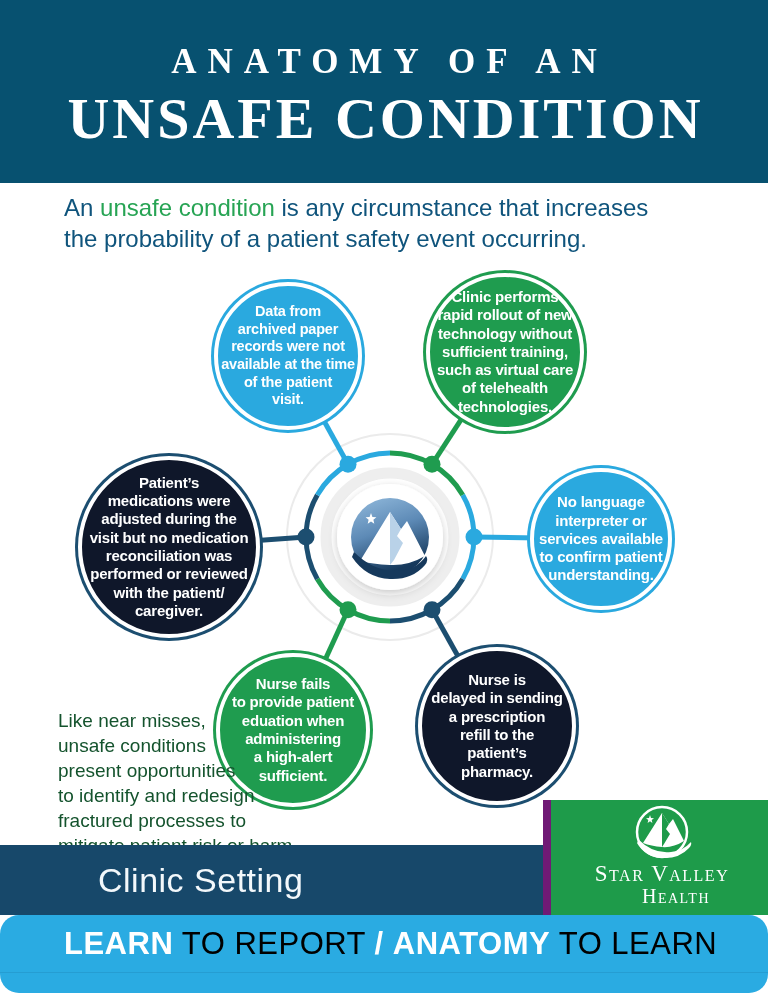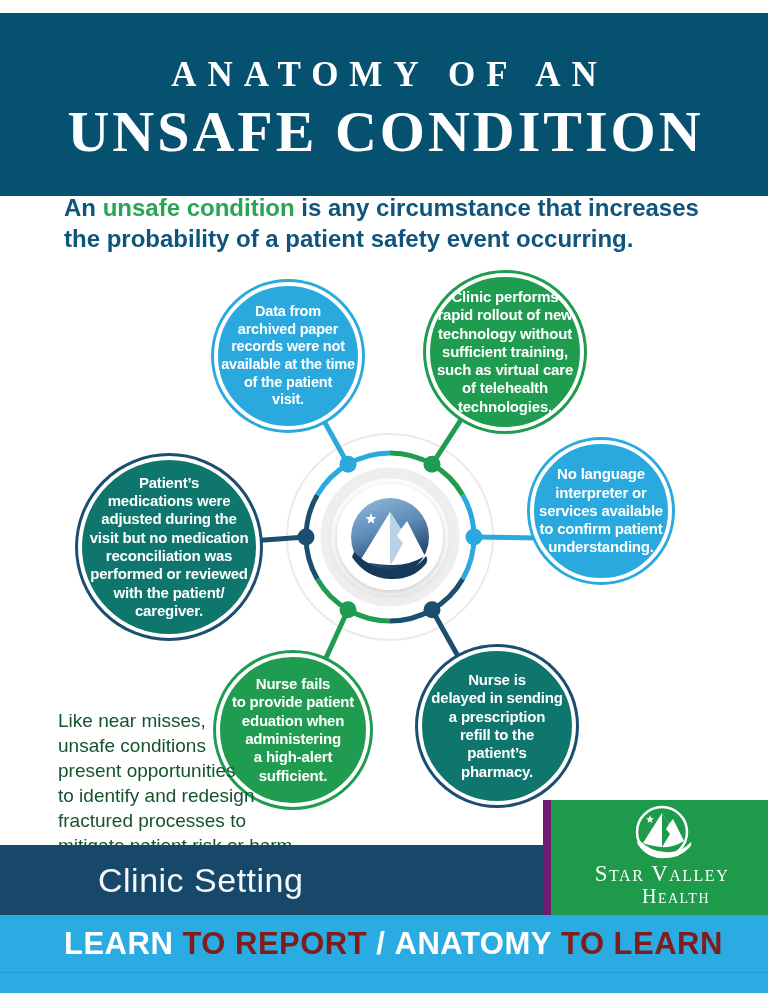--- a/index.html
+++ b/index.html
@@ -2,75 +2,75 @@
 <html><head>
 <meta charset="utf-8">
 <style>
   html,body{margin:0;padding:0;background:#9b9b9b;}
   .page{
     position:relative;width:768px;height:993px;margin:0 auto;
     background:#ffffff;overflow:hidden;
     font-family:"Liberation Sans","DejaVu Sans",sans-serif;
   }
   
-  .header{position:absolute;left:0;top:0;width:768px;height:183px;background:#075170;margin-top:13px;}
+  .header{position:absolute;left:0;top:0;width:768px;height:183px;background:#075170;}
   .header .t1{
     position:absolute;left:0;right:0;top:42px;text-align:center;color:#fff;
     font-family:"Liberation Serif","DejaVu Serif",serif;font-weight:bold;
     font-size:35px;letter-spacing:11px;text-indent:11px;
   }
   .header .t2{
     position:absolute;left:0;right:0;top:85px;text-align:center;color:#fff;
     font-family:"Liberation Serif","DejaVu Serif",serif;font-weight:bold;
     font-size:58px;letter-spacing:3px;text-indent:3px;
   }
   
   .intro{position:absolute;left:64px;top:192px;width:680px;
-    font-weight:bold;font-size:24px;line-height:31px;color:#0f547c;}
+    font-weight:normal;font-size:24px;line-height:31px;color:#0f547c;}
   .intro .em{color:#27a454;}
   .intro .ln{white-space:nowrap;}
   
   .hub-svg{position:absolute;left:0;top:0;width:768px;height:993px;pointer-events:none;}
   .bubble{
     position:absolute;border-radius:50%;box-sizing:border-box;
     border:4px solid #ffffff;display:flex;align-items:center;justify-content:center;
     text-align:center;color:#ffffff;font-weight:bold;
   }
   .bubble .bt{white-space:pre-line;line-height:1.22;letter-spacing:-0.2px;}
   .tone-blue {background:#2aa9df;box-shadow:0 0 0 3px #2aa9df;}
   .tone-green{background:#1f9c4f;box-shadow:0 0 0 3px #1f9c4f;}
-  .tone-navy {background:#0f766e;box-shadow:0 0 0 3px #1c4e70;}
+  .tone-navy {background:#0f172a;box-shadow:0 0 0 3px #1c4e70;}
   .b1{left:214px;top:282px;width:148px;height:148px;font-size:14.5px;}
   .b2{left:426px;top:273px;width:158px;height:158px;font-size:15px;}
   .b3{left:78px; top:456px;width:182px;height:182px;font-size:15px;}
-  .b4{left:530px;top:440px;width:142px;height:142px;font-size:15px;}
+  .b4{left:530px;top:468px;width:142px;height:142px;font-size:15px;}
   .b5{left:216px;top:653px;width:154px;height:154px;font-size:15px;}
   .b6{left:418px;top:647px;width:158px;height:158px;font-size:15px;justify-content:center;}
   
   .note{position:absolute;left:58px;top:708px;width:320px;color:#14532d;
     font-size:19px;line-height:1.32;white-space:pre-line;}
   
   .bar-setting{position:absolute;left:0;top:845px;width:768px;height:70px;background:#17486a;}
   .bar-setting .label{
     position:absolute;left:64px;top:0;height:70px;display:flex;align-items:center;
     color:#f3f8fb;font-size:34px;font-weight:300;letter-spacing:0.5px;margin-left:34px;
   }
   .brand-box{position:absolute;left:543px;top:800px;width:225px;height:115px;
     background:#1e9b4a;border-left:8px solid #701a75;box-sizing:border-box;}
   .brand-box .emblem{position:absolute;left:0;top:4px;width:222px;height:56px;}
   .brand-name{position:absolute;left:0;top:62px;width:222px;text-align:center;color:#ffffff;
     font-family:"Liberation Serif","DejaVu Serif",serif;font-variant:small-caps;}
   .brand-name .l1{font-size:23px;letter-spacing:1.5px;line-height:24px;}
   .brand-name .l2{font-size:20px;letter-spacing:1.5px;line-height:20px;padding-left:28px;}
-  .bar-tagline{position:absolute;left:0;top:915px;width:768px;height:78px;background:#2aabe2;}
+  .bar-tagline{position:absolute;left:0;top:915px;width:768px;height:78px;background:#2aabe2;border-radius:19px;}
   .bar-tagline .rule{position:absolute;left:0;top:57px;width:768px;height:1px;background:rgba(0,40,70,0.10);}
   .tagline{position:absolute;left:64px;top:0;height:57px;display:flex;align-items:center;
     color:#ffffff;font-size:31px;letter-spacing:0.5px;white-space:pre;}
   .tagline .bold{font-weight:bold;color:#ffffff;}
-  .tagline .light{font-weight:bold;color:#7f1d1d;}
+  .tagline .light{font-weight:normal;color:#000000;}
 </style>
 </head>
 <body>
 
 <div class="page">
 
   <div class="header">
     <div class="t1">ANATOMY OF AN</div>
     <div class="t2">UNSAFE CONDITION</div>
   </div>

